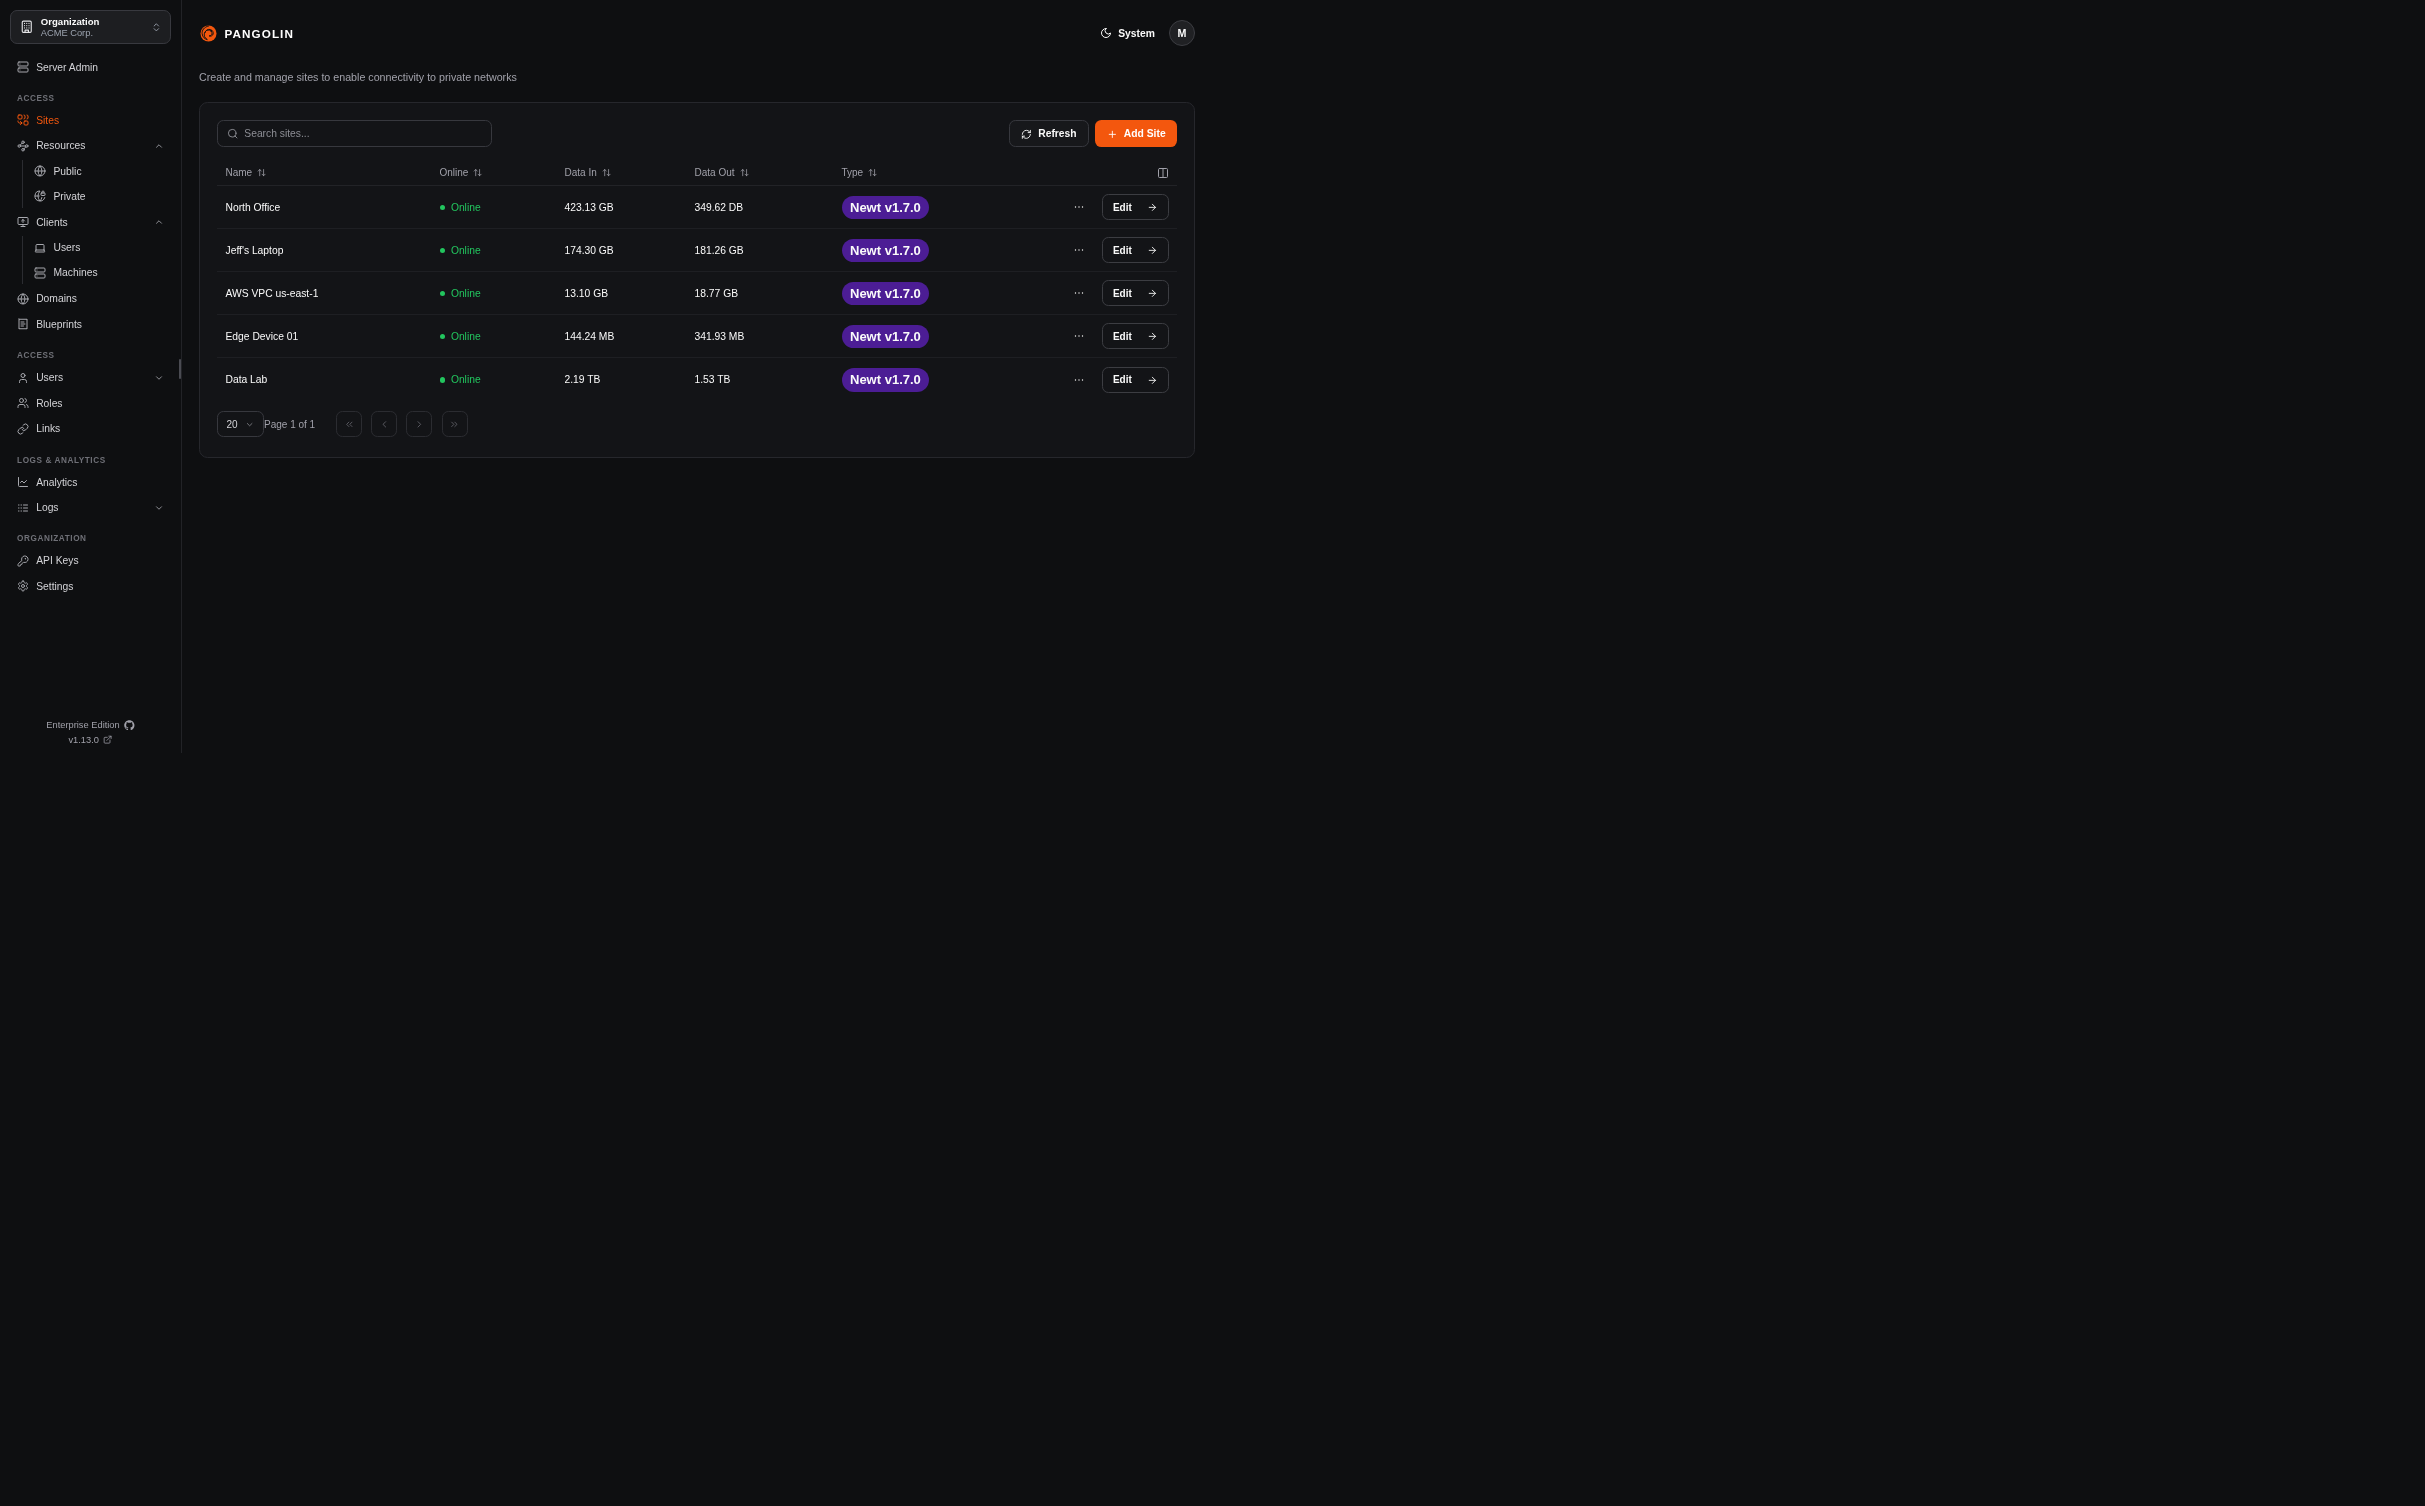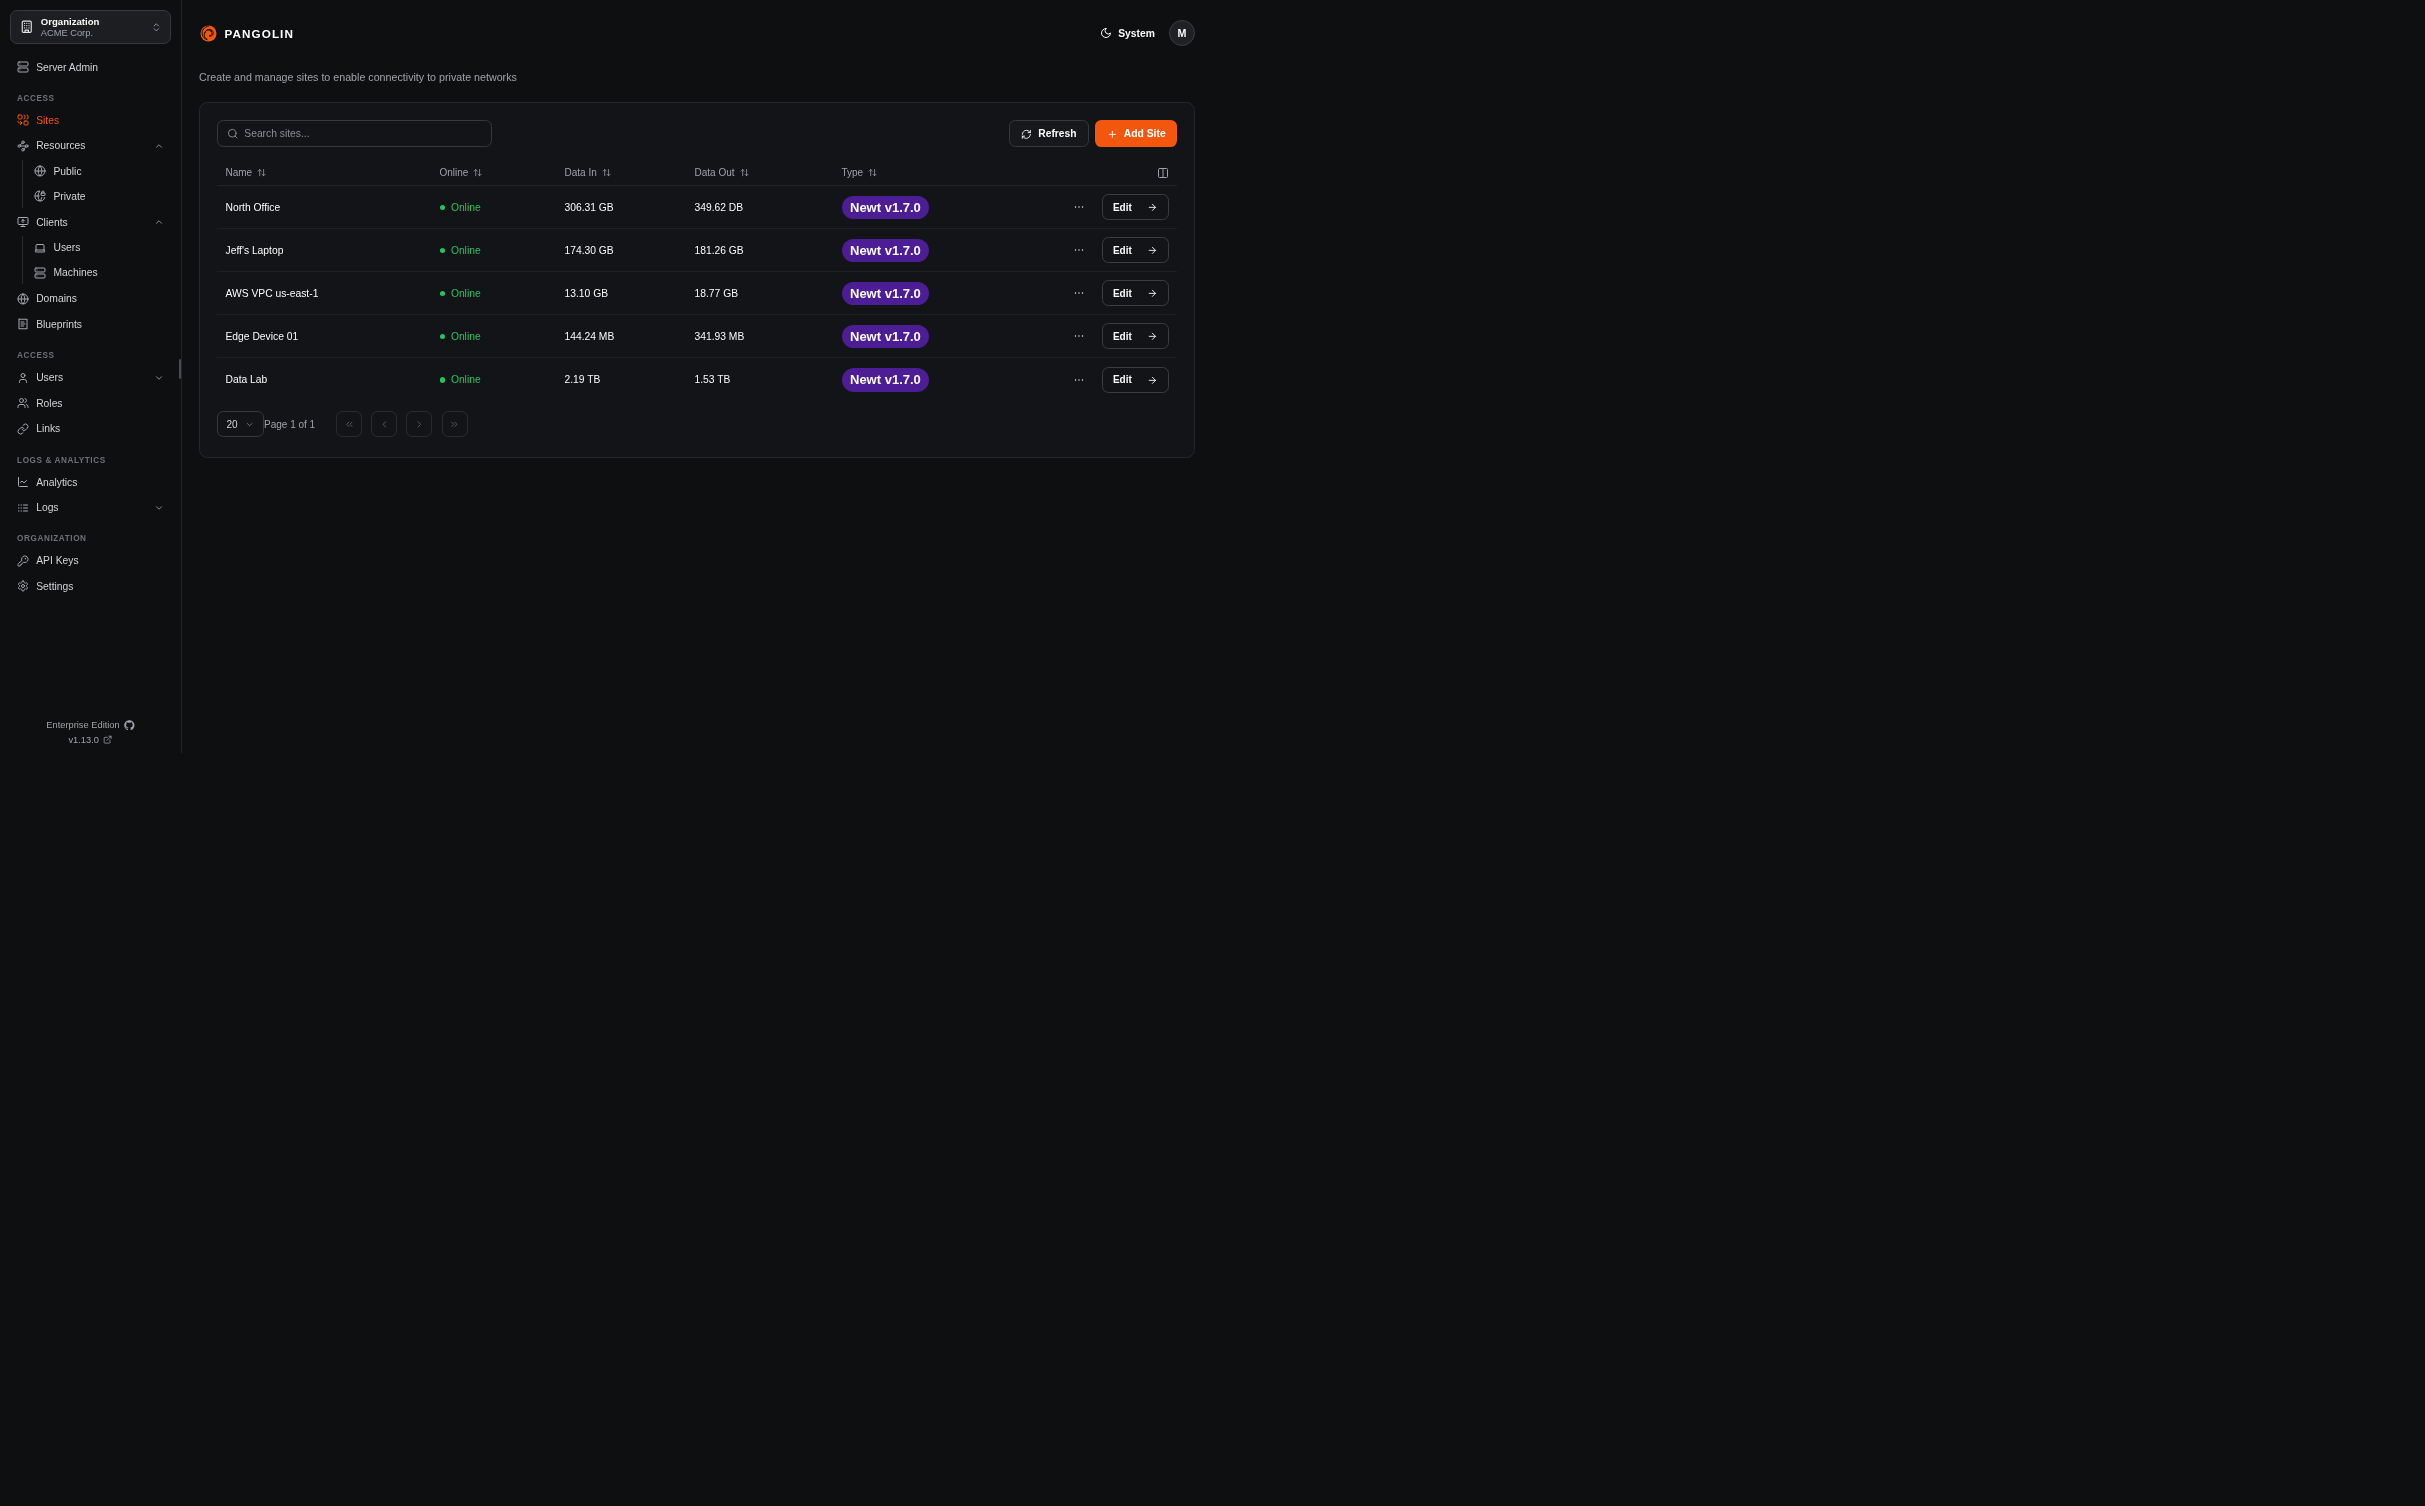--- a/index.html
+++ b/index.html
@@ -470,21 +470,21 @@
             </button>
           </div>
         </div>
       <div>
           <div class="tr">
             <div class="td">North Office</div>
             <div class="td td-online">
               <span class="dot"></span>
               <span>Online</span>
             </div>
-            <div class="td">306.31 GB</div>
+            <div class="td">423.13 GB</div>
             <div class="td">349.62 DB</div>
             <div class="td"><span class="badge">Newt v1.7.0</span></div>
             <div class="td td-actions">
               <button class="ellipsis-btn">
                 <svg class="icon " viewBox="0 0 24 24" fill="none" stroke="currentColor" stroke-width="2" stroke-linecap="round" stroke-linejoin="round">
                   <circle cx="12" cy="12" r="1.4" fill="currentColor" stroke="none"></circle>
                   <circle cx="19" cy="12" r="1.4" fill="currentColor" stroke="none"></circle>
                   <circle cx="5" cy="12" r="1.4" fill="currentColor" stroke="none"></circle>
                 </svg>
               </button>

